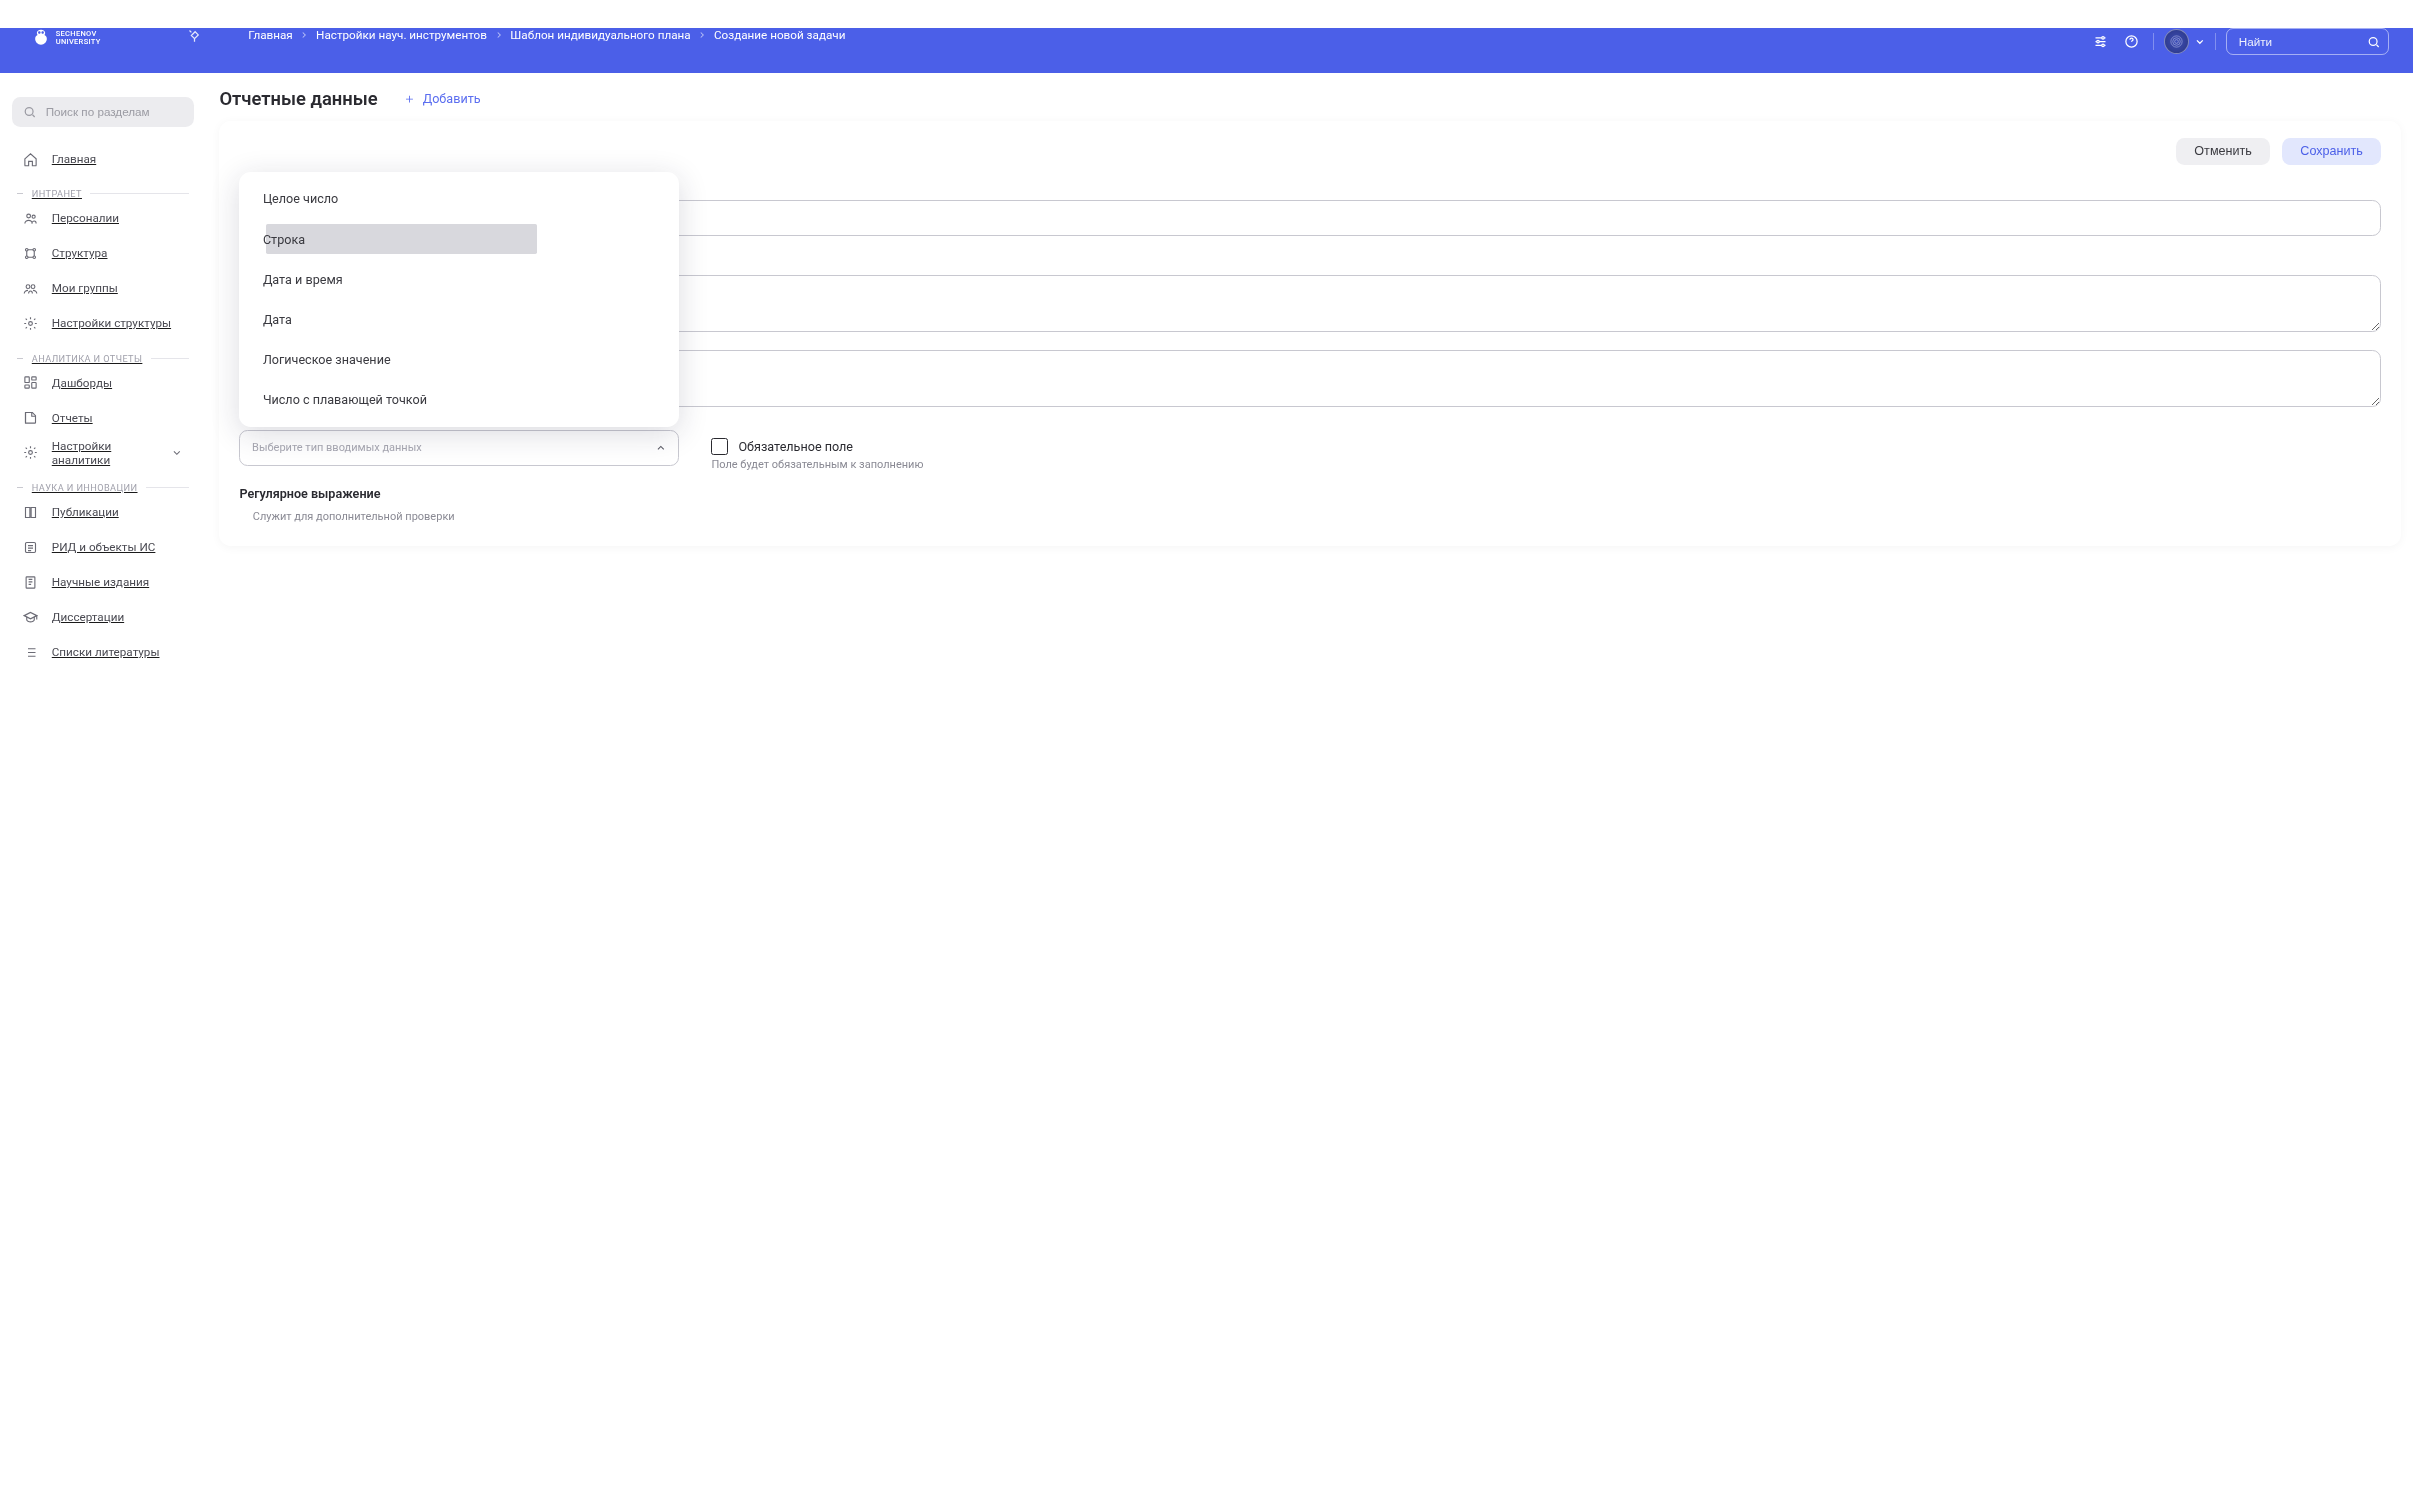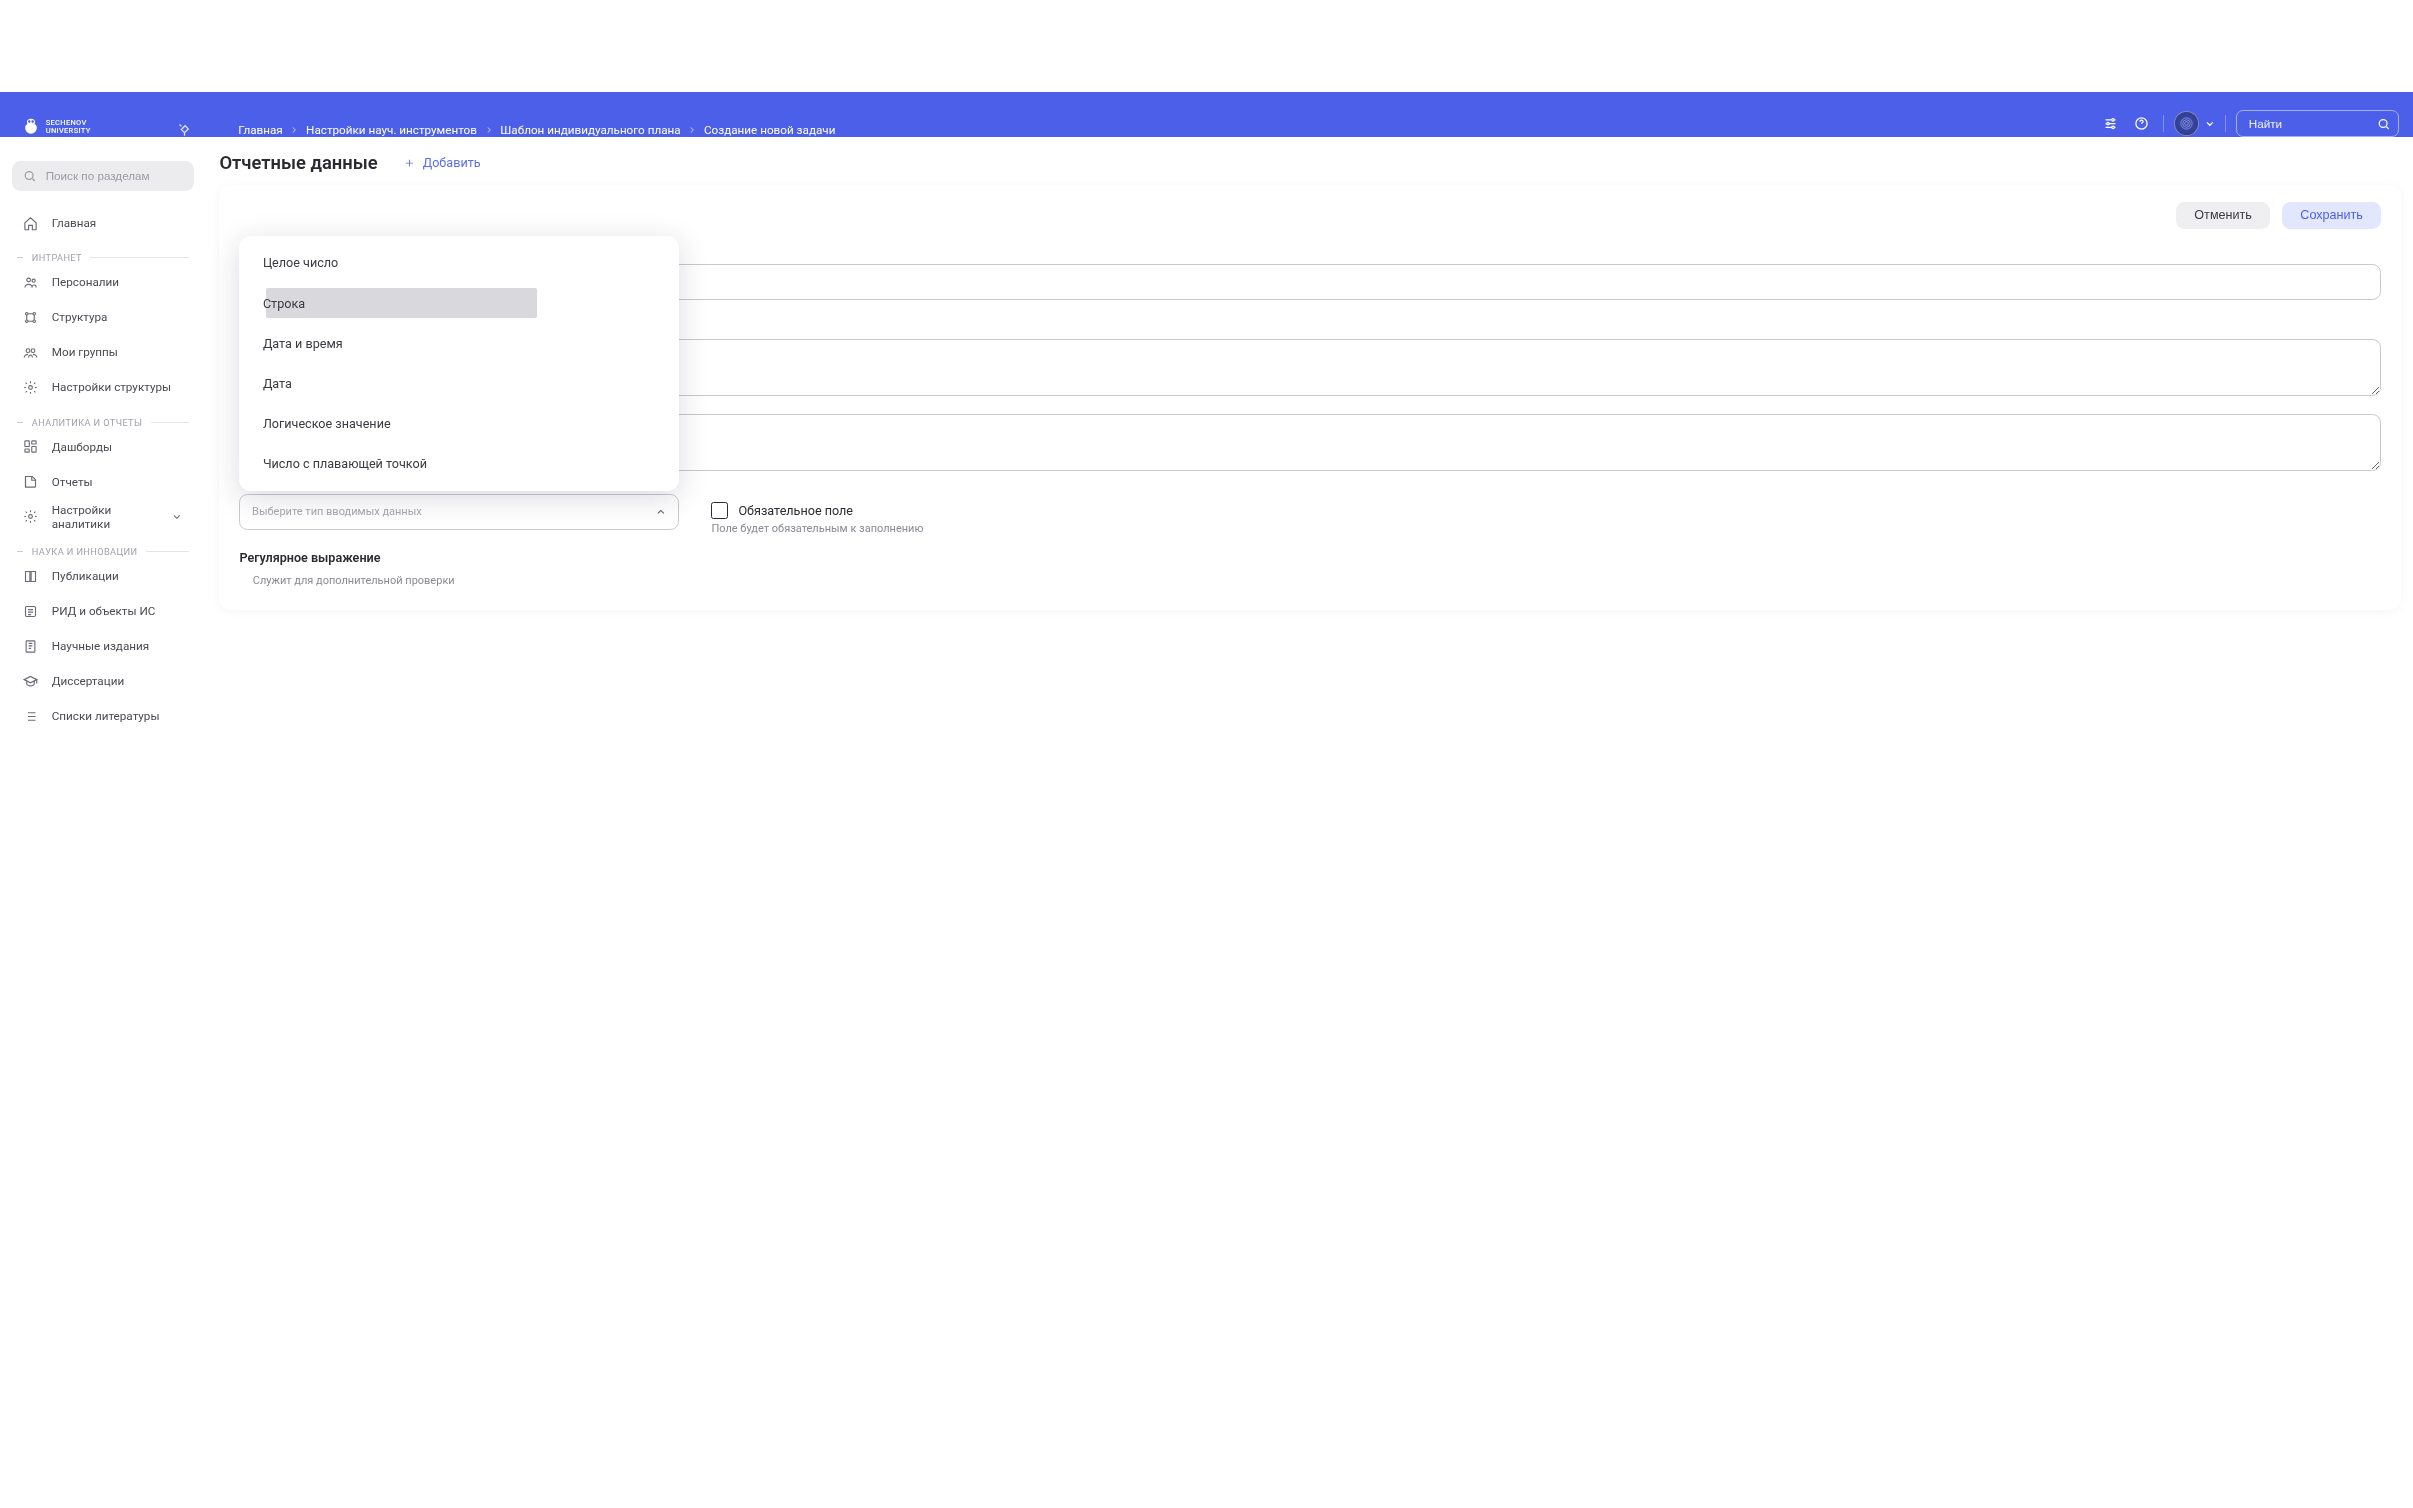--- a/index.html
+++ b/index.html
@@ -1,19 +1,19 @@
 <!DOCTYPE html>
 <html style="font-size:13.4px"><head>
 <meta charset="utf-8">
 <style>
 * { margin: 0; padding: 0; box-sizing: border-box; }
 body { font-family: -apple-system, BlinkMacSystemFont, 'Segoe UI', Roboto, sans-serif; background: #fff; color: #1a1a1a; }
 
 
-.header { background: #4B5FE8; height: 45px; display: flex; align-items: flex-end; padding: 0 14px; margin-top: 92px; }
+.header { background: #4B5FE8; height: 45px; display: flex; align-items: flex-start; padding: 0 24px; margin-top: 28px; }
 .logo { display: flex; align-items: center; gap: 5px; color: #fff; padding: 0 6.7px; }
 .logo-mark { width: 20px; height: 20px; }
 .logo-text { font-size: 7.5px; line-height: 1.1; letter-spacing: 0.3px; text-transform: uppercase; font-weight: 500; }
 .pin-btn { margin-left: 80px; color: #fff; opacity: 0.85; cursor: pointer; display: flex; align-items: center; }
 .breadcrumb { display: flex; align-items: center; gap: 6.7px; margin-left: 46px; flex: 1; }
 .breadcrumb a { color: #fff; text-decoration: none; font-size: 11.7px; }
 .chev { color: #fff; opacity: 0.6; }
 .header-right { display: flex; align-items: center; gap: 10px; }
 .ico-btn { color: #fff; cursor: pointer; display: flex; align-items: center; padding: 3.4px; }
 .vdiv { width: 0.8px; height: 17px; background: rgba(255,255,255,0.3); }
@@ -21,21 +21,21 @@
 .avatar { width: 25px; height: 25px; border-radius: 50%; background: radial-gradient(circle at center, #3d4db8 0%, #2a3680 100%); border: 0.8px solid rgba(255,255,255,0.4); display: flex; align-items: center; justify-content: center; }
 .search-box { position: relative; }
 .search-box input { width: 163px; height: 27px; border-radius: 7px; border: 0.8px solid rgba(255,255,255,0.5); background: transparent; color: #fff; padding: 0 27px 0 11.7px; font-size: 11.7px; outline: none; }
 .search-box input::placeholder { color: #fff; opacity: 0.9; }
 .search-box .sicon { position: absolute; right: 8.4px; top: 50%; transform: translateY(-50%); color: #fff; }
 
 
 .container { display: flex; }
 
 
-.sidebar { width: 206px; padding: 23.5px 11.7px 17px 11.7px; flex-shrink: 0; }
+.sidebar { width: 206px; padding: 23.5px 11.7px 17px 11.7px; flex-shrink: 0; text-decoration: underline; }
 .side-search { position: relative; margin-bottom: 15px; }
 .side-search input { width: 100%; height: 30px; background: #ECECEF; border: none; border-radius: 8.4px; padding: 0 10px 0 34px; font-size: 11.7px; color: #333; outline: none; }
 .side-search input::placeholder { color: #9b9ba3; }
 .side-search .sicon { position: absolute; left: 11px; top: 50%; transform: translateY(-50%); color: #9b9ba3; }
 .nav-item { display: flex; align-items: center; gap: 13.4px; height: 35px; padding: 0 11.7px; border-radius: 8.4px; color: #4a4a52; font-size: 11.7px; cursor: pointer; }
 .nav-item .nicon { width: 15px; display: flex; justify-content: center; color: #6b6b75; }
 .nav-item .expand { margin-left: auto; color: #6b6b75; }
 .section-hdr { display: flex; align-items: center; gap: 8.4px; padding: 0 5px; margin: 11.7px 0 1.7px 0; }
 .section-hdr .line { width: 6.7px; height: 0.8px; background: #c9c9d0; }
 .section-hdr .lbl { color: #A0A0AB; font-size: 9.2px; letter-spacing: 0.4px; }

